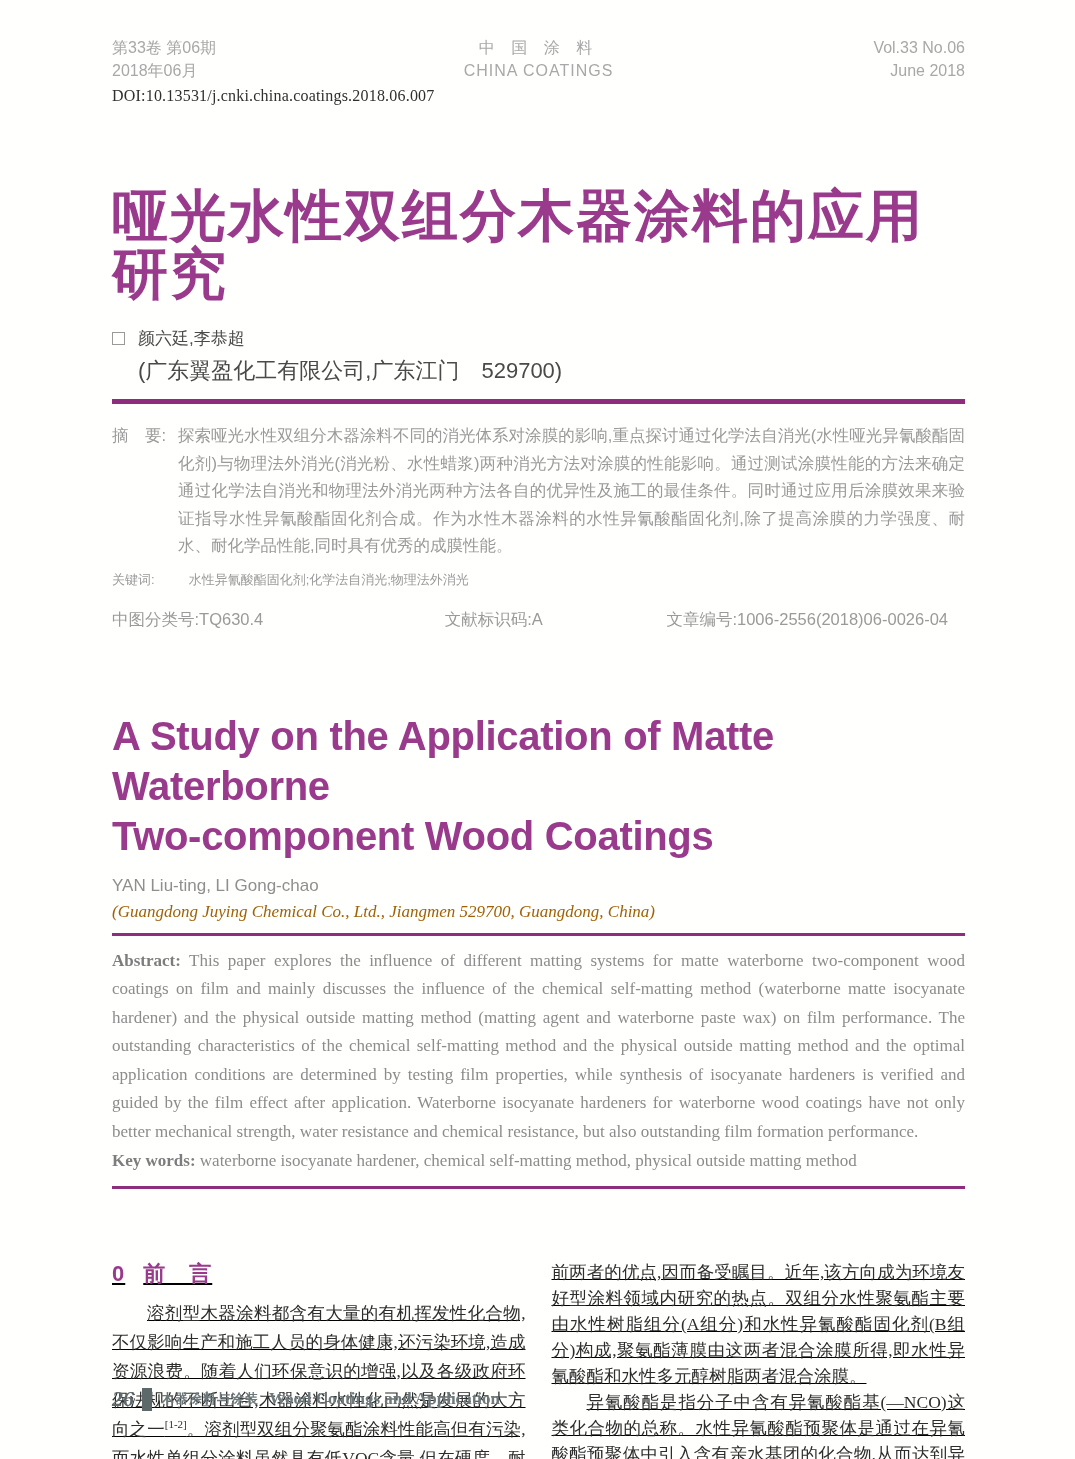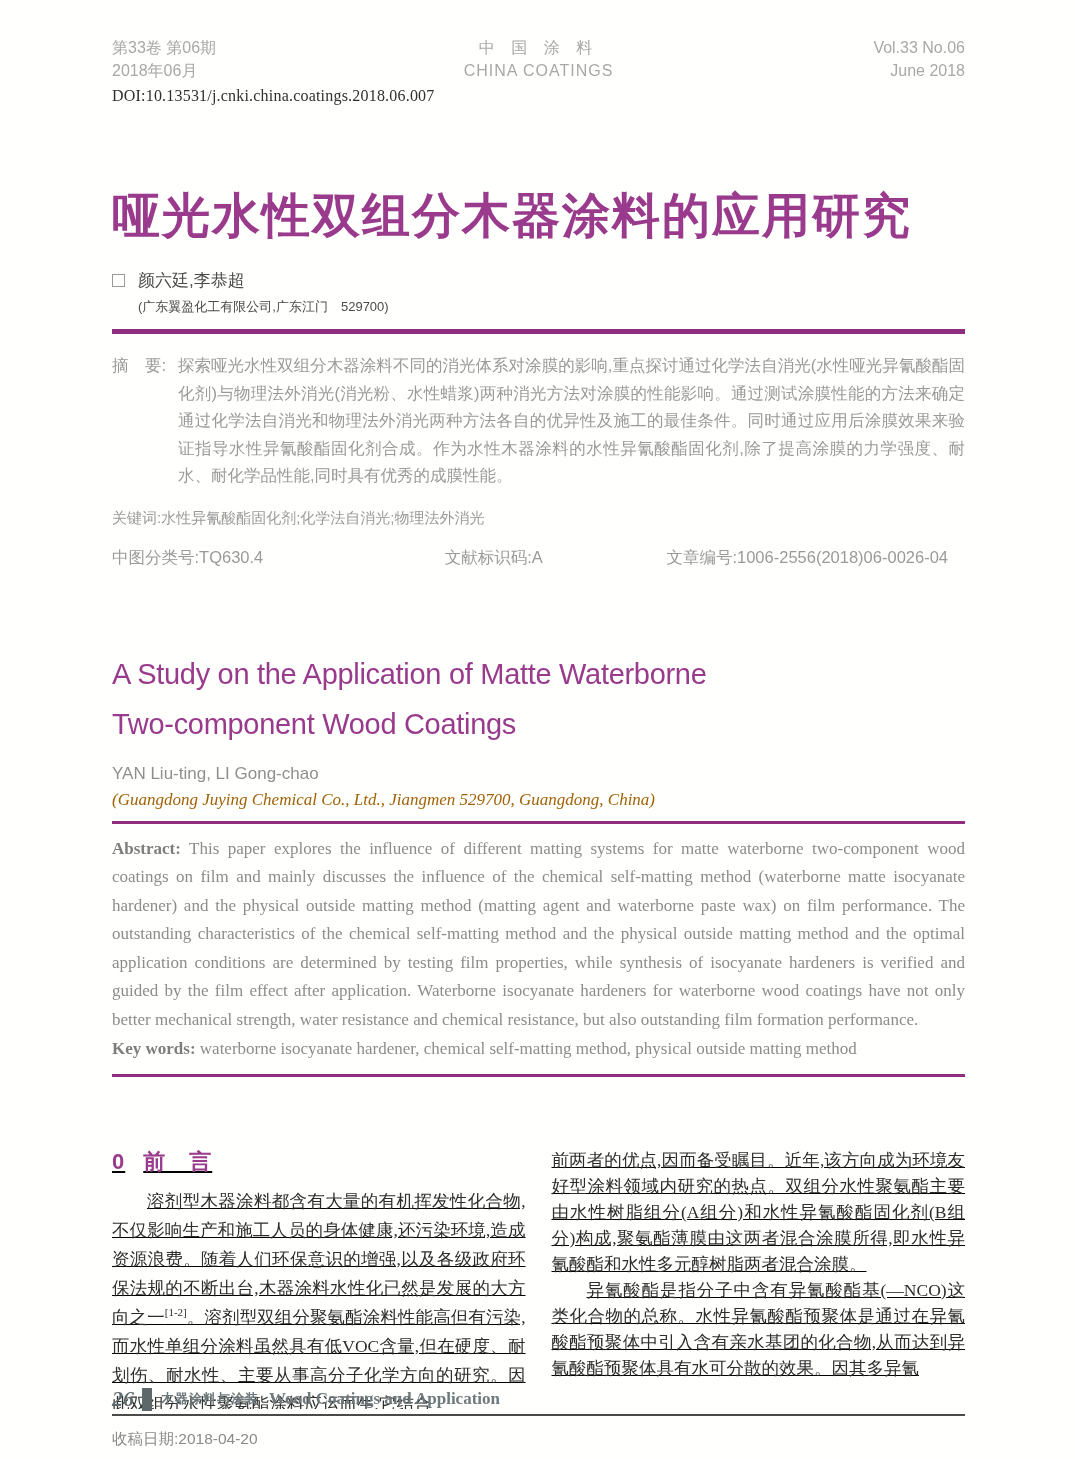--- a/index.html
+++ b/index.html
@@ -18,43 +18,43 @@
   .jheader .hr { width:230px; text-align:right; }
   .hc .cn { letter-spacing:6px; }
   .hc .en { letter-spacing:1px; }
   .doi {
     margin-top:5px; font-family:"Liberation Serif", serif;
     font-size:16px; color:#2f2f2f; letter-spacing:0.2px;
   }
 
   
   .title-cn {
-    margin-top:82px; font-size:48px; font-weight:bold; color:#993a8c;
+    margin-top:82px; font-size:56px; font-weight:bold; color:#993a8c;
     letter-spacing:2px; line-height:58px;
   }
   .authors-row { margin-top:24px; display:flex; align-items:center; }
   .author-box {
     width:13px; height:13px; border:1.5px solid #9a9a9a; display:inline-block;
     margin-right:13px; flex:0 0 auto;
   }
   .authors-cn { font-size:17px; color:#4a4a4a; }
-  .affiliation-cn { margin-top:6px; padding-left:26px; font-size:13px; color:#4a4a4a; }
+  .affiliation-cn { margin-top:6px; padding-left:26px; font-size:22px; color:#4a4a4a; }
   .rule-thick { margin-top:13px; height:5px; background:#8e2d7d; }
 
   
   .abs-cn { margin-top:18px; display:flex; font-size:16.5px; color:#9a9a9a; line-height:27.5px; }
   .abs-cn .lbl { flex:0 0 66px; }
   .abs-cn .txt { flex:1; text-align:justify; }
-  .kw-cn { margin-top:15px; display:flex; font-size:15px; color:#9a9a9a; line-height:25px; }
+  .kw-cn { margin-top:7px; display:flex; font-size:13px; color:#9a9a9a; line-height:25px;gap:34px; }
   .clc-row { margin-top:17px; display:flex; font-size:16.5px; color:#9a9a9a; }
   .clc-a { flex:0 0 39%; } .clc-b { flex:0 0 26%; } .clc-c { flex:1; }
 
   
   .title-en {
-    margin-top:80px; font-size:29px; line-height:50px; font-weight:normal;
+    margin-top:80px; font-size:40px; line-height:50px; font-weight:bold;
     color:#993a8c; letter-spacing:-0.3px;
   }
   .authors-en { margin-top:15px; font-size:17px; color:#8f8f8f; }
   .affiliation-en {
     margin-top:6px; font-family:"Liberation Serif", serif; font-style:italic;
     font-size:17px; color:#a16207;
   }
   .rule-med { margin-top:11px; height:3px; background:#8e2d7d; }
   .abs-en {
     margin-top:11px; font-family:"Liberation Serif", serif; font-size:17px;

